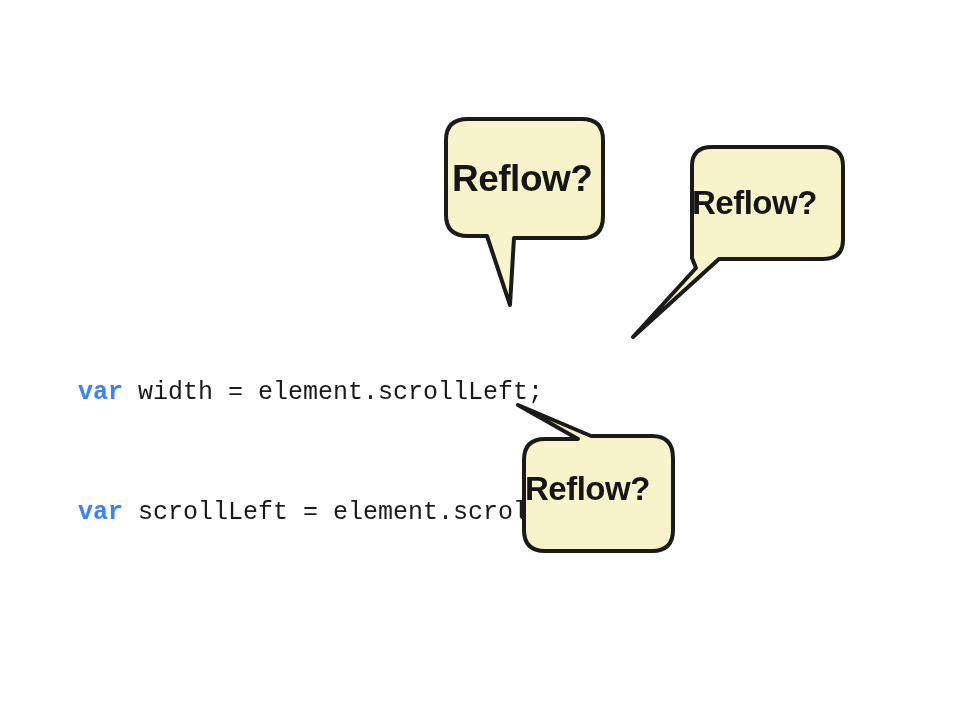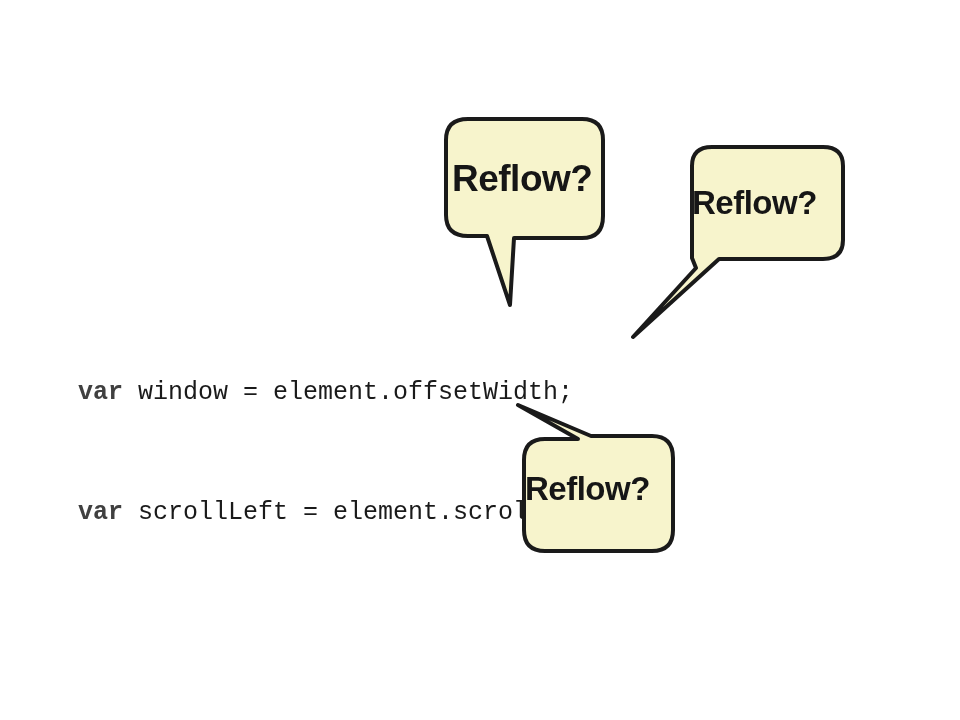--- a/index.html
+++ b/index.html
@@ -30,21 +30,21 @@
     color: #1a1a1a;
     white-space: pre;
     letter-spacing: 0px;
     z-index: 1;
   }
   .code-line {
     white-space: pre;
     height: 30px;
   }
   .kw {
-    color: #404040;
+    color: #3b82f6;
     font-weight: bold;
   }
   .str {
     color: #b0559b;
   }
   .pilcrow {
     color: #2a2a2a;
     font-size: 17px;
     vertical-align: super;
     font-family: "Liberation Serif", serif;
@@ -90,21 +90,21 @@
     letter-spacing: -0.5px;
   }
 </style>
 </head>
 <body>
 
 <div id="slide">
 
   <div id="code-block">
 
-    <div class="code-line"><span class="kw">var</span><span> window = element.offsetWidth;</span></div>
+    <div class="code-line"><span class="kw">var</span><span> width = element.scrollLeft;</span></div>
 
     <div class="code-line"><span class="kw">var</span><span> scrollLeft = element.scrollLeft;</span></div>
 
 
     
 
   </div>
 
   <div class="bubble-wrap" id="bubble-1-wrap">
     <svg width="210" height="210" viewBox="0 0 210 210" xmlns="http://www.w3.org/2000/svg">

